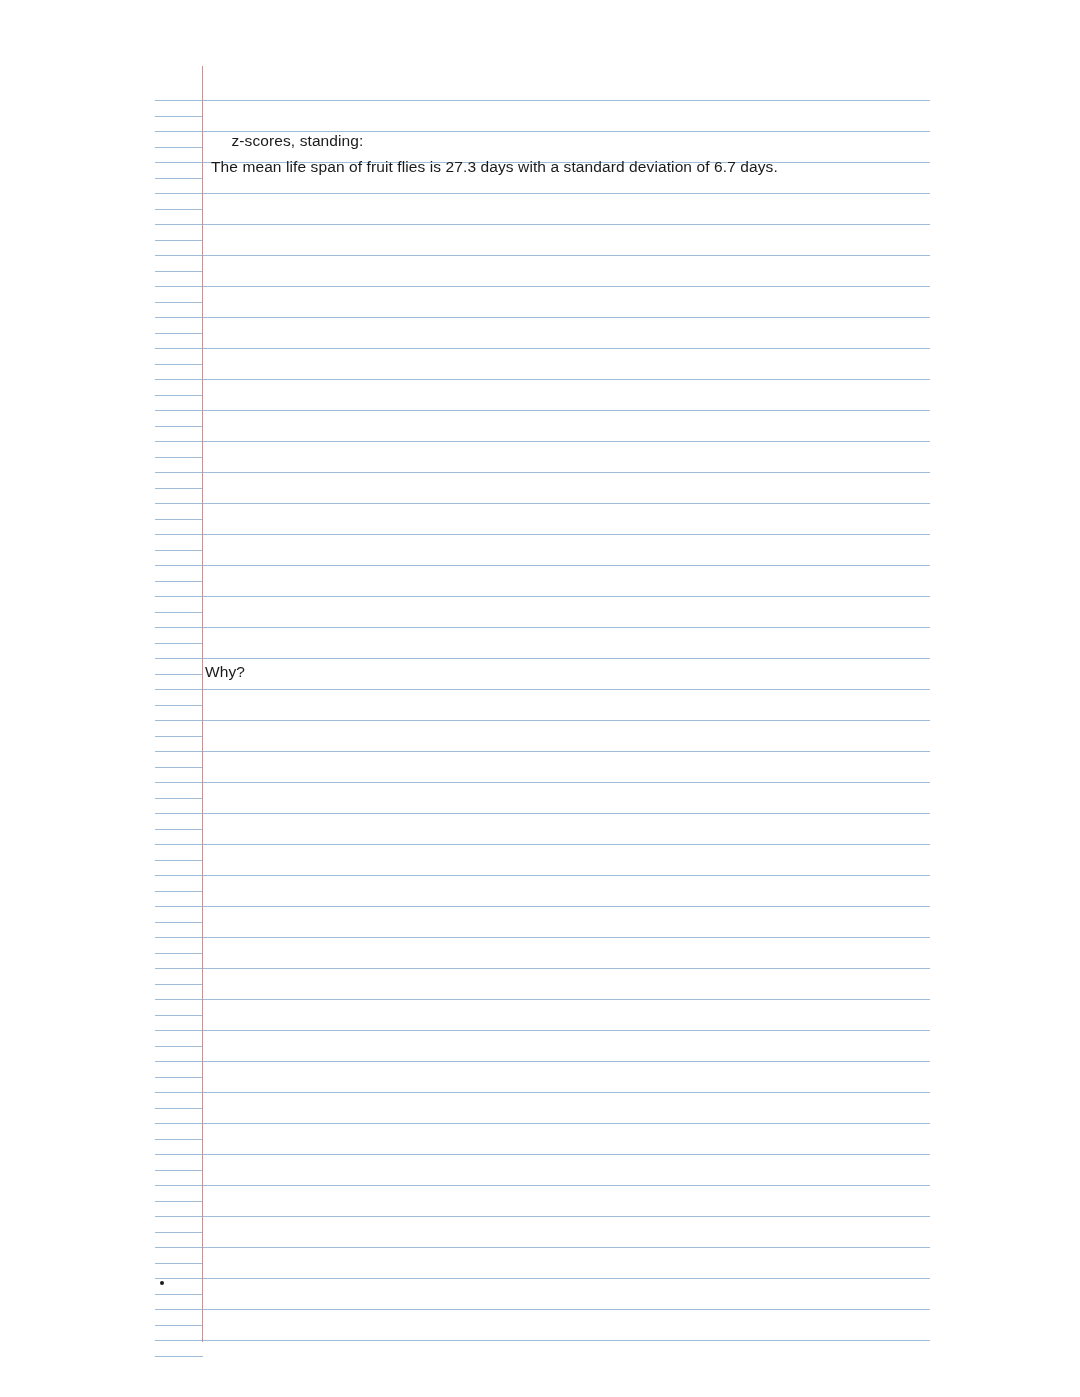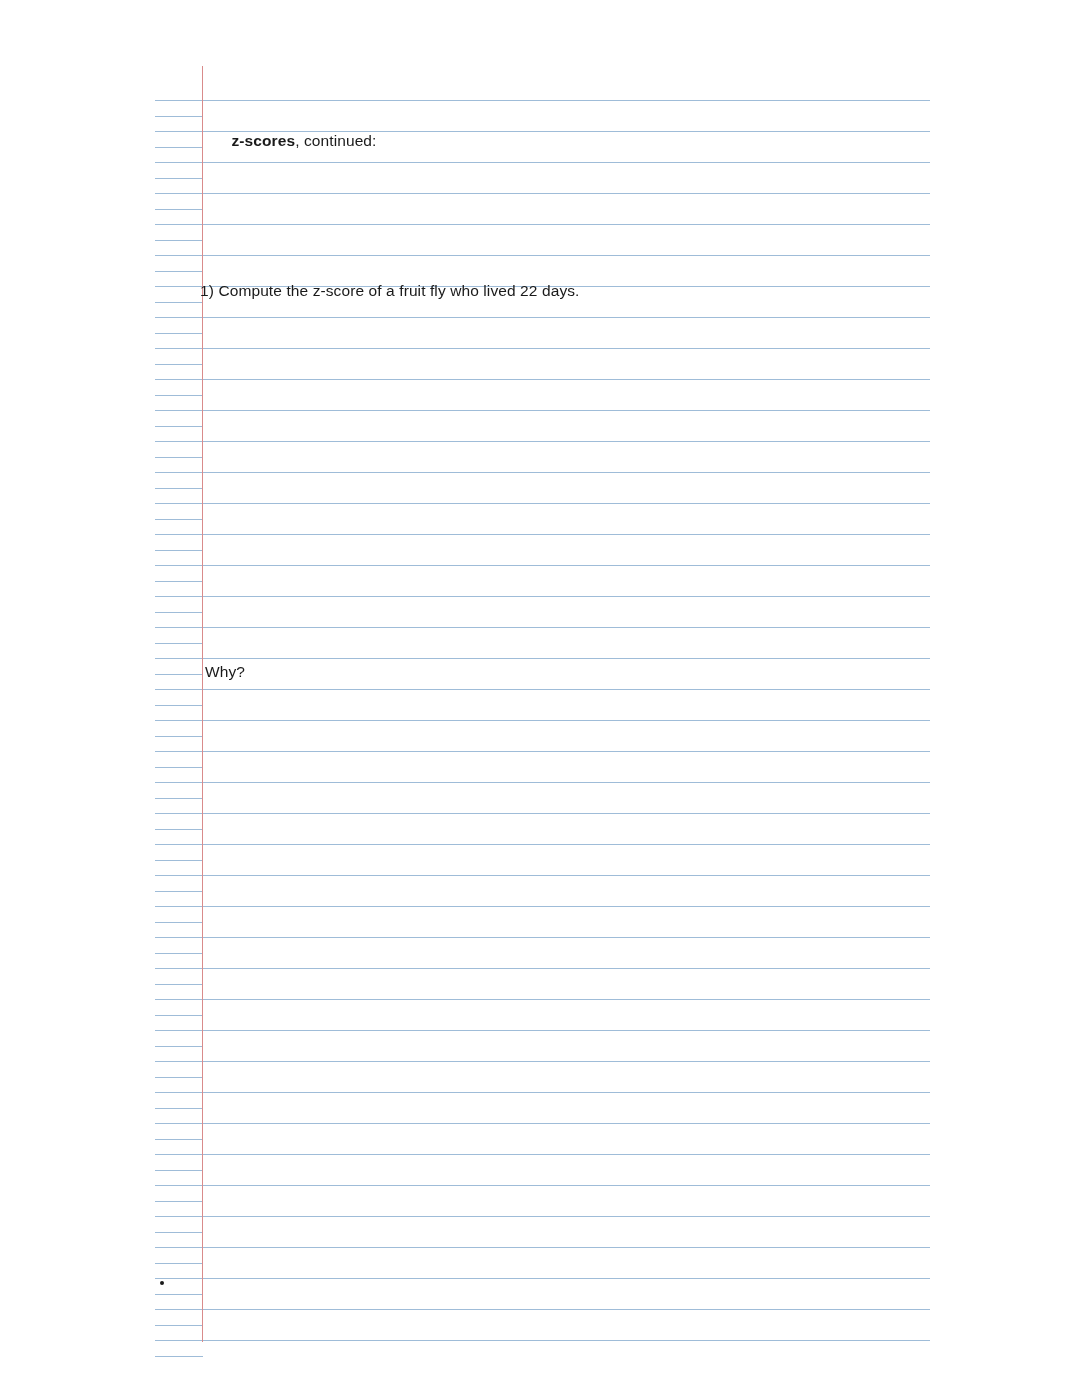--- a/index.html
+++ b/index.html
@@ -60,21 +60,21 @@
   }
   .line-text {
     position: absolute;
     font-size: 15.5px;
     color: #1a1a1a;
     line-height: 20px;
     white-space: pre;
     letter-spacing: 0.1px;
   }
   .bold {
-    font-weight: bold;
+    font-weight: normal;
   }
   .bullet-dot {
     position: absolute;
     left: 160px;
     top: 1281px;
     width: 4px;
     height: 4px;
     border-radius: 50%;
     background: #1a1a1a;
   }
@@ -167,22 +167,22 @@
       <div class="rule-stub" style="top: 1325px; left: 155px; width: 48px;"></div>
       <div class="rule-long" style="top: 1340px; left: 155px; width: 775px;"></div>
       <div class="rule-stub" style="top: 1356px; left: 155px; width: 48px;"></div>
     </div>
 
   <div class="margin-line" id="margin-line" style="left: 202px; top: 66px; height: 1276px;"></div>
 
   <div class="content">
 
     <div class="line-text" id="heading" style="left: 205px; top: 111px;">
-      <span class="bold">z-scores</span><span>, continued:</span>
+      <span class="bold">z-scores</span><span>, standing:</span>
     </div>
 
-    <div class="line-text" id="body-2" style="left: 200px; top: 281px;">1) Compute the z-score of a fruit fly who lived 22 days.</div>
+    <div class="line-text" id="body-0" style="left: 211px; top: 157px;">The mean life span of fruit flies is 27.3 days with a standard deviation of 6.7 days.</div>
     <div class="line-text" id="body-5" style="left: 205px; top: 662px;">Why?</div>
 
     <div class="bullet-dot" id="bullet" style="left: 160px; top: 1281px;"></div>
 
   </div>
 </div>
 
 </body></html>

